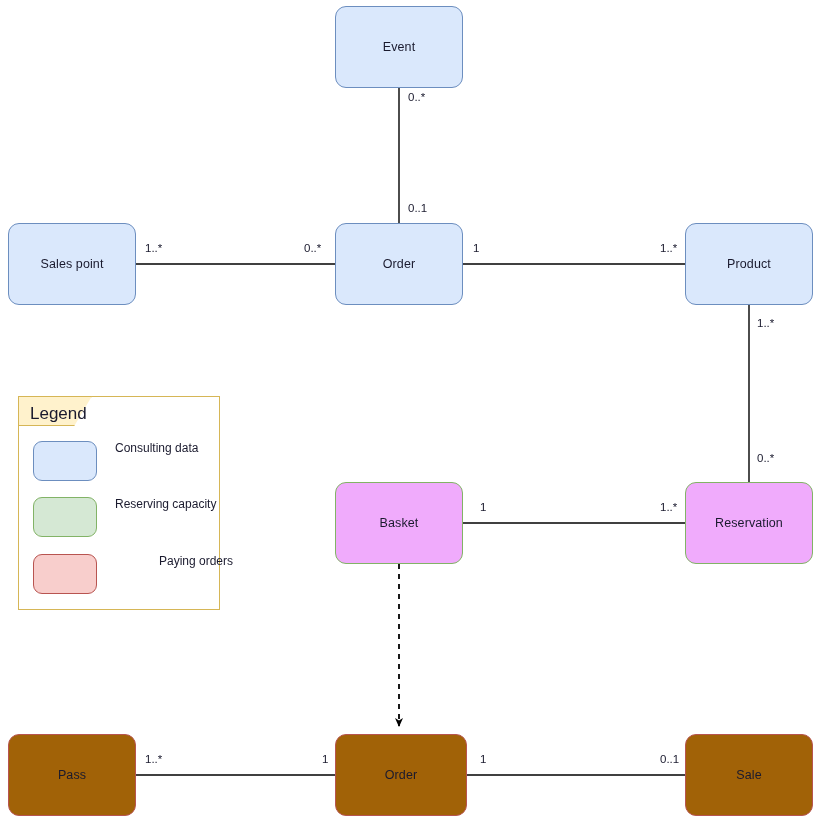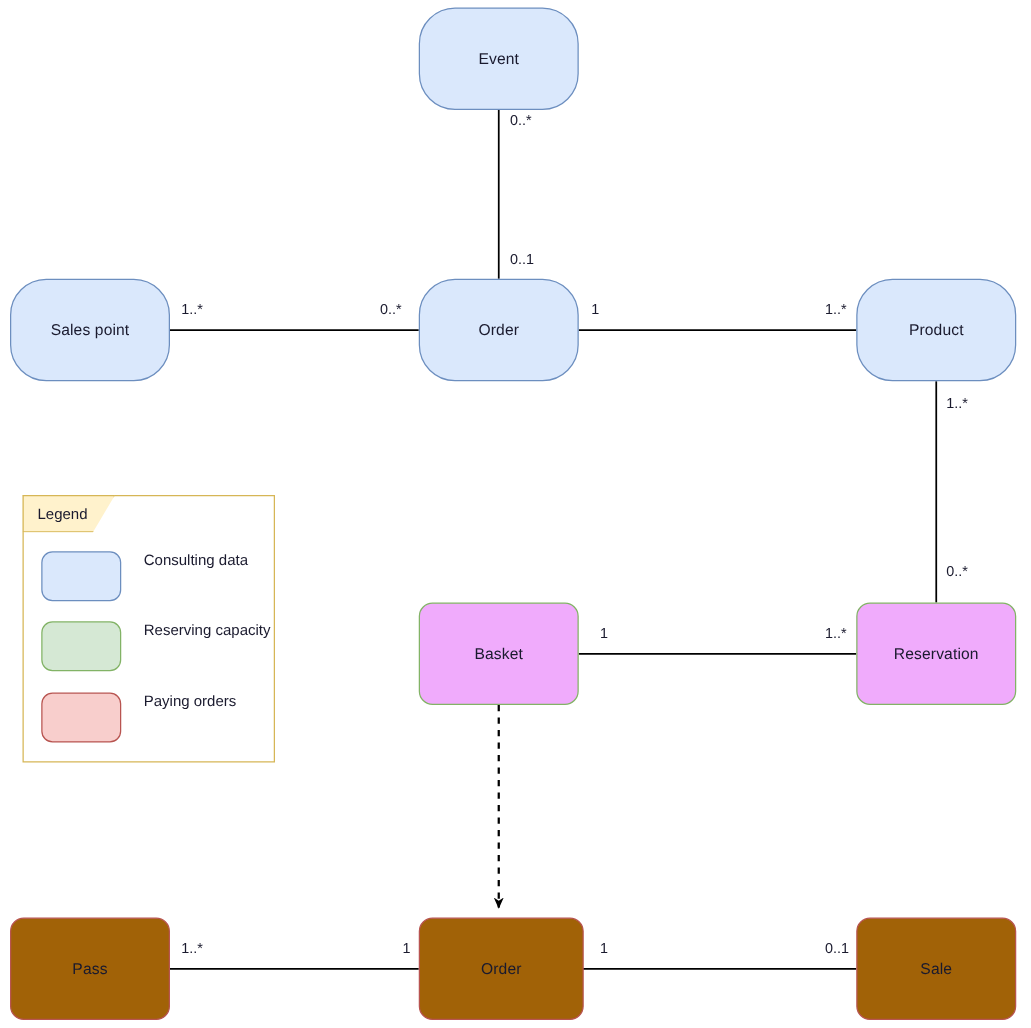--- a/index.html
+++ b/index.html
@@ -36,21 +36,20 @@
     align-items: center;
     justify-content: center;
     font-size: 12.5px;
     color: #1a1a2e;
     letter-spacing: .1px;
     z-index: 3;
   }
   .node.consulting {
     background: #dae8fc;
     border-color: #6c8ebf;
-    border-radius: 29px;
   }
   .node.reserving {
     background: #f0abfc;
     border-color: #82b366;
   }
   .node.paying {
     background: #a16207;
     border-color: #b85450;
   }
   .node-label {
@@ -101,21 +100,21 @@
     box-sizing: border-box;
     border-bottom: 1px solid #d6b656;
     -webkit-clip-path: polygon(0 0, 100% 0, 76% 100%, 0 100%);
     clip-path: polygon(0 0, 100% 0, 76% 100%, 0 100%);
     pointer-events: none;
   }
   #legend-title {
     position: absolute;
     left: 11px;
     top: 7px;
-    font-size: 12px;
+    font-size: 17px;
     color: #1a1a2e;
     z-index: 2;
   }
   .legend-row {
     position: absolute;
     left: 14px;
     display: flex;
     align-items: flex-start;
   }
   .legend-swatch {
@@ -223,19 +222,19 @@
     <div class="legend-row" style="top:44px;">
       <div class="legend-swatch consulting"></div>
       <div class="legend-text">Consulting data</div>
     </div>
 
     <div class="legend-row" style="top:100px;">
       <div class="legend-swatch reserving"></div>
       <div class="legend-text">Reserving capacity</div>
     </div>
 
-    <div class="legend-row" style="top:157px;">
+    <div class="legend-row" style="top:157px;gap:44px;">
       <div class="legend-swatch paying"></div>
       <div class="legend-text">Paying orders</div>
     </div>
   </div>
 
 </div>
 
 </body></html>

